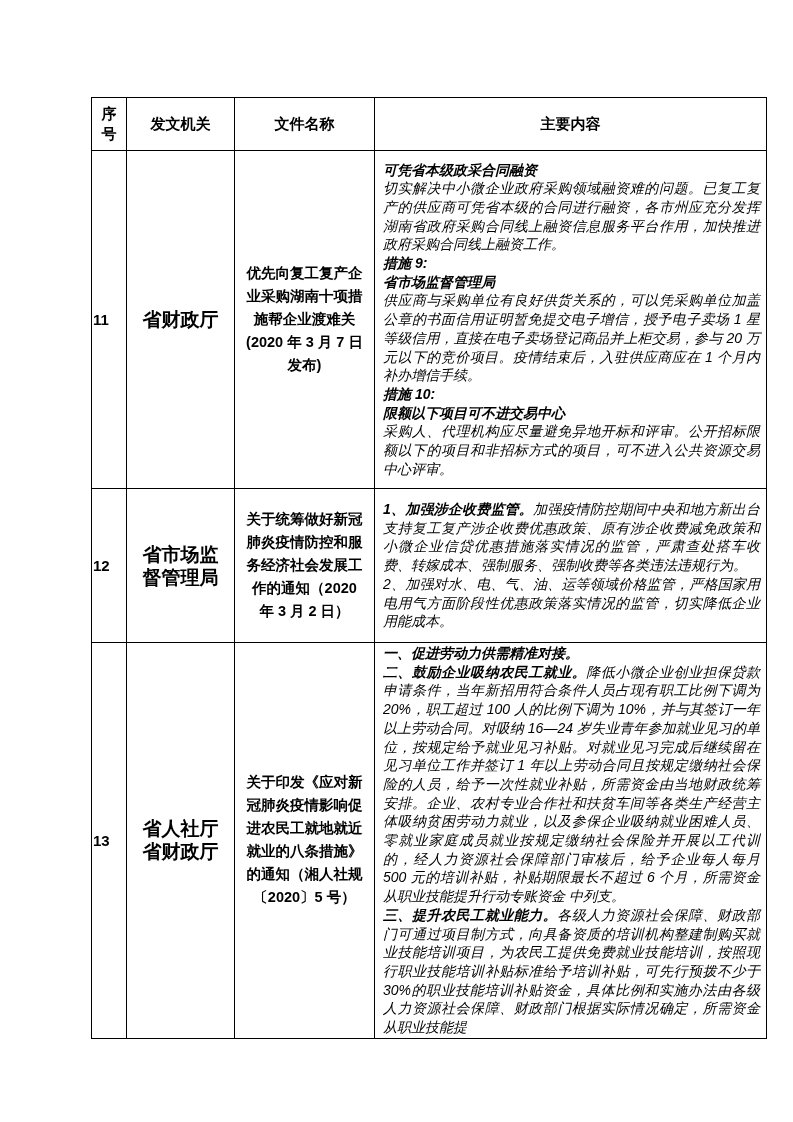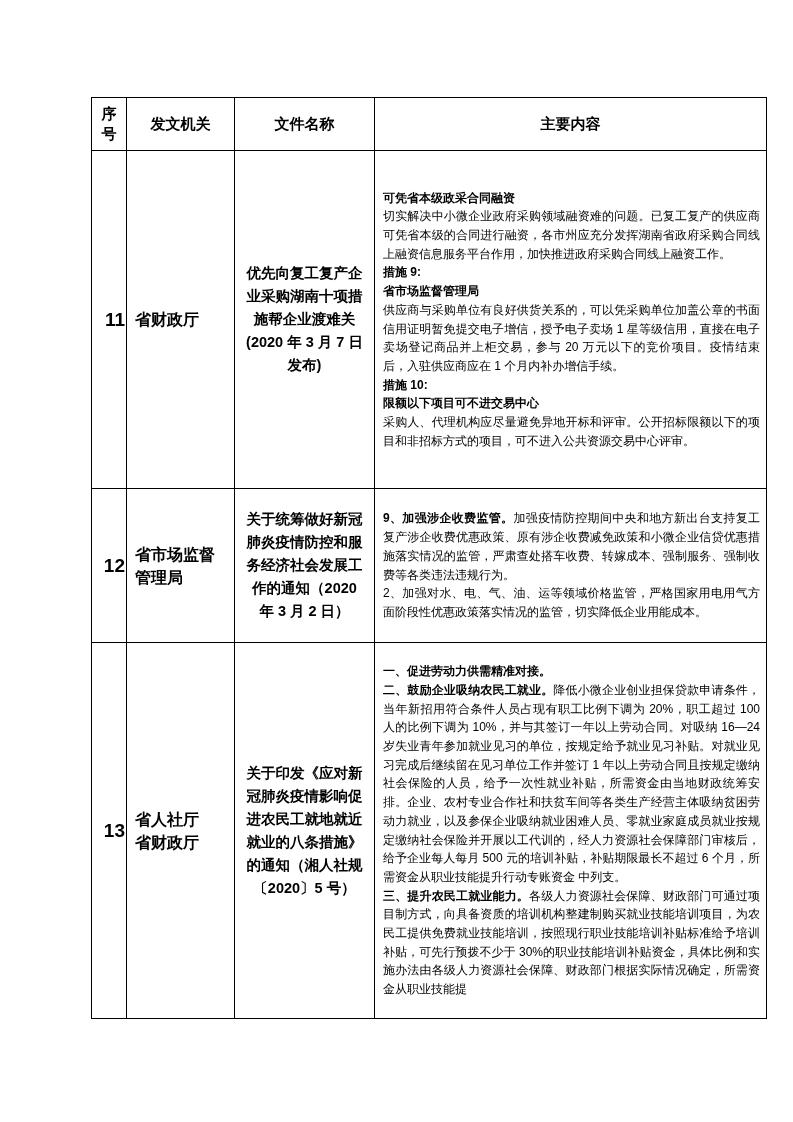--- a/index.html
+++ b/index.html
@@ -44,45 +44,46 @@
     padding: 2px;
     line-height: 20px;
   }
   th.h-num { padding: 2px 8px; }
 
   tbody tr:nth-child(1) { height: 338px; }
   tbody tr:nth-child(2) { height: 154px; }
   tbody tr:nth-child(3) { height: 376px; }
 
   td.cell-num {
-    text-align: right;
-    font-size: 19px;
+    text-align: left;
+    font-size: 15px;
     font-weight: 600;
   }
   td.cell-agency {
-    font-size: 16px;
+    font-size: 19px;
     font-weight: 600;
     padding: 2px 8px;
     line-height: 23px;
     white-space: pre-line;
-    text-align: left;
+    text-align: center;
   }
   td.cell-name {
     font-size: 14.5px;
     font-weight: 600;
     padding: 2px 10px;
     line-height: 23px;
     text-align: center;
   }
   td.cell-content {
     vertical-align: top;
     padding: 1px 6px 1px 8px;
-    font-size: 12px;
+    font-size: 14px;
     line-height: 18.7px;
     text-align: justify;
+    font-style: italic;
   }
   td.cell-content .para { margin: 0; }
   .seg-bold { font-weight: 700; }
   .seg-normal { font-weight: 400; }
 
   .page-number {
     position: absolute;
     top: 1027px;
     left: 0;
     width: 793px;
@@ -124,21 +125,21 @@
             <div class="para"><span class="seg-bold">措施 10:</span></div>
             <div class="para"><span class="seg-bold">限额以下项目可不进交易中心</span></div>
             <div class="para"><span class="seg-normal">采购人、代理机构应尽量避免异地开标和评审。公开招标限额以下的项目和非招标方式的项目，可不进入公共资源交易中心评审。</span></div>
           </td>
         </tr>
         <tr>
           <td class="cell-num">12</td>
           <td class="cell-agency">省市场监督管理局</td>
           <td class="cell-name">关于统筹做好新冠肺炎疫情防控和服务经济社会发展工作的通知（2020 年 3 月 2 日）</td>
           <td class="cell-content">
-            <div class="para"><span class="seg-bold">9、加强涉企收费监管。</span><span class="seg-normal">加强疫情防控期间中央和地方新出台支持复工复产涉企收费优惠政策、原有涉企收费减免政策和小微企业信贷优惠措施落实情况的监管，严肃查处搭车收费、转嫁成本、强制服务、强制收费等各类违法违规行为。</span></div>
+            <div class="para"><span class="seg-bold">1、加强涉企收费监管。</span><span class="seg-normal">加强疫情防控期间中央和地方新出台支持复工复产涉企收费优惠政策、原有涉企收费减免政策和小微企业信贷优惠措施落实情况的监管，严肃查处搭车收费、转嫁成本、强制服务、强制收费等各类违法违规行为。</span></div>
             <div class="para"><span class="seg-normal">2、加强对水、电、气、油、运等领域价格监管，严格国家用电用气方面阶段性优惠政策落实情况的监管，切实降低企业用能成本。</span></div>
           </td>
         </tr>
         <tr>
           <td class="cell-num">13</td>
           <td class="cell-agency">省人社厅
 省财政厅</td>
           <td class="cell-name">关于印发《应对新冠肺炎疫情影响促进农民工就地就近就业的八条措施》的通知（湘人社规〔2020〕5 号）</td>
           <td class="cell-content">
             <div class="para"><span class="seg-bold">一、促进劳动力供需精准对接。</span></div>

